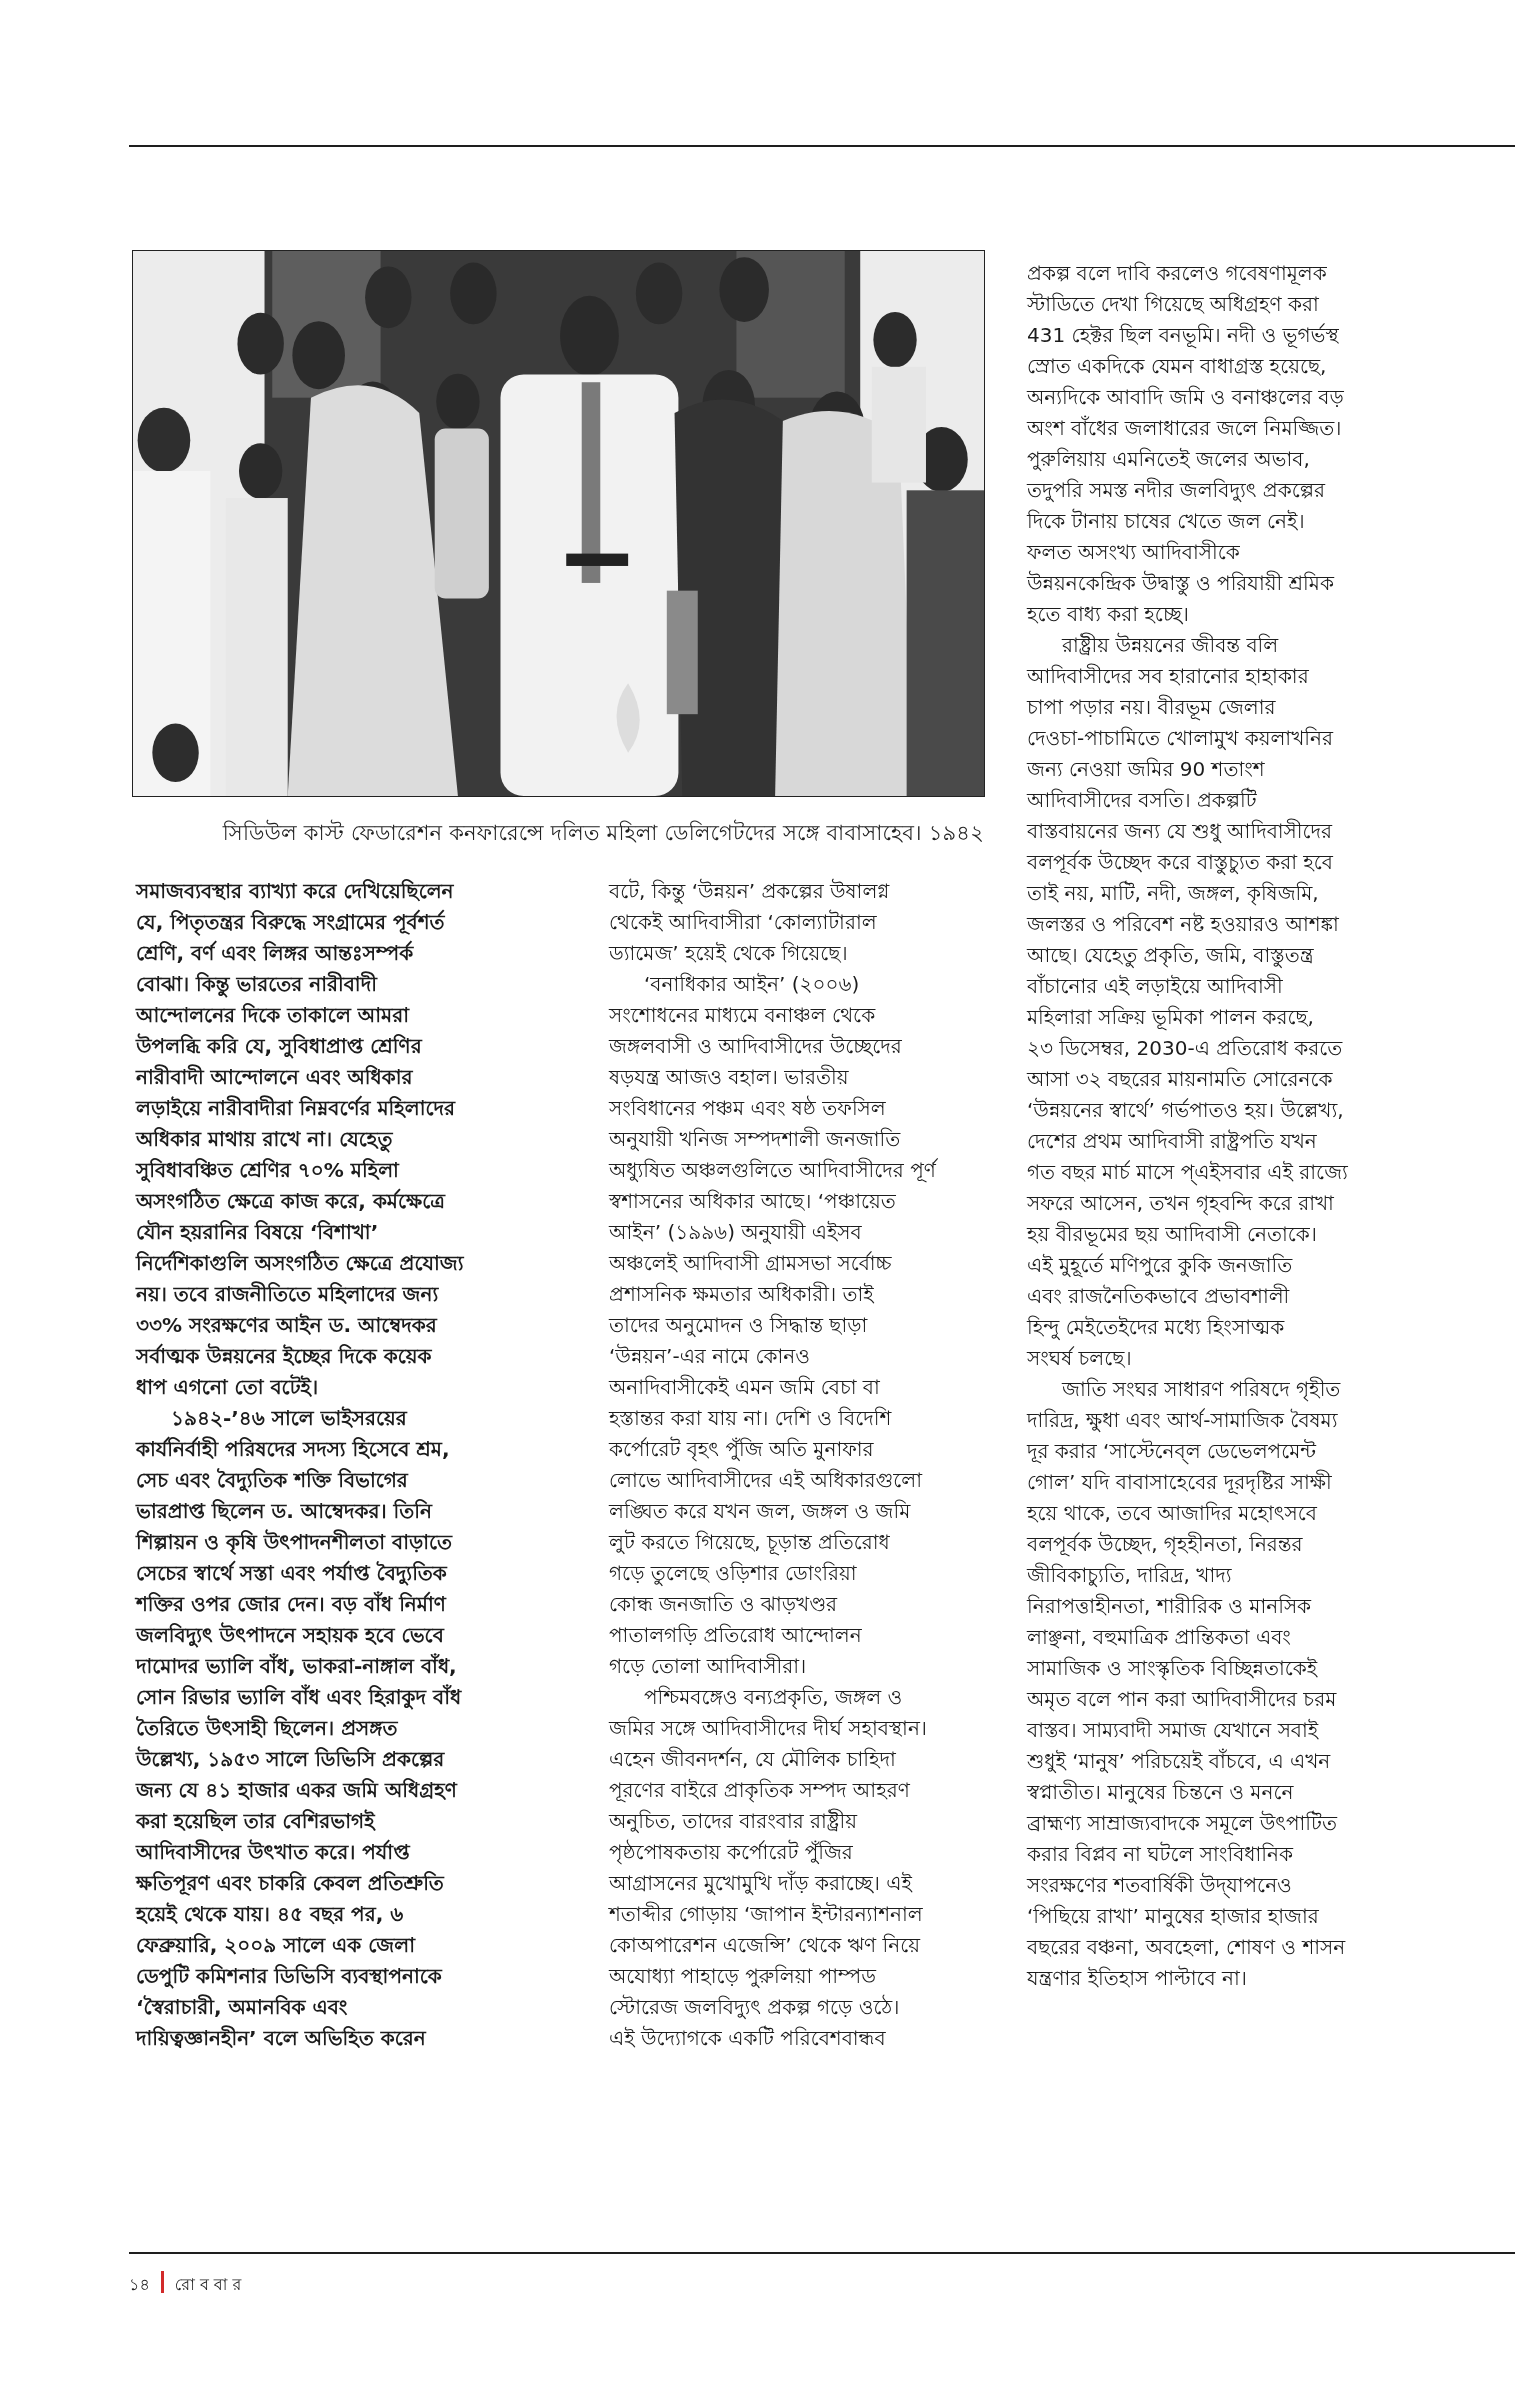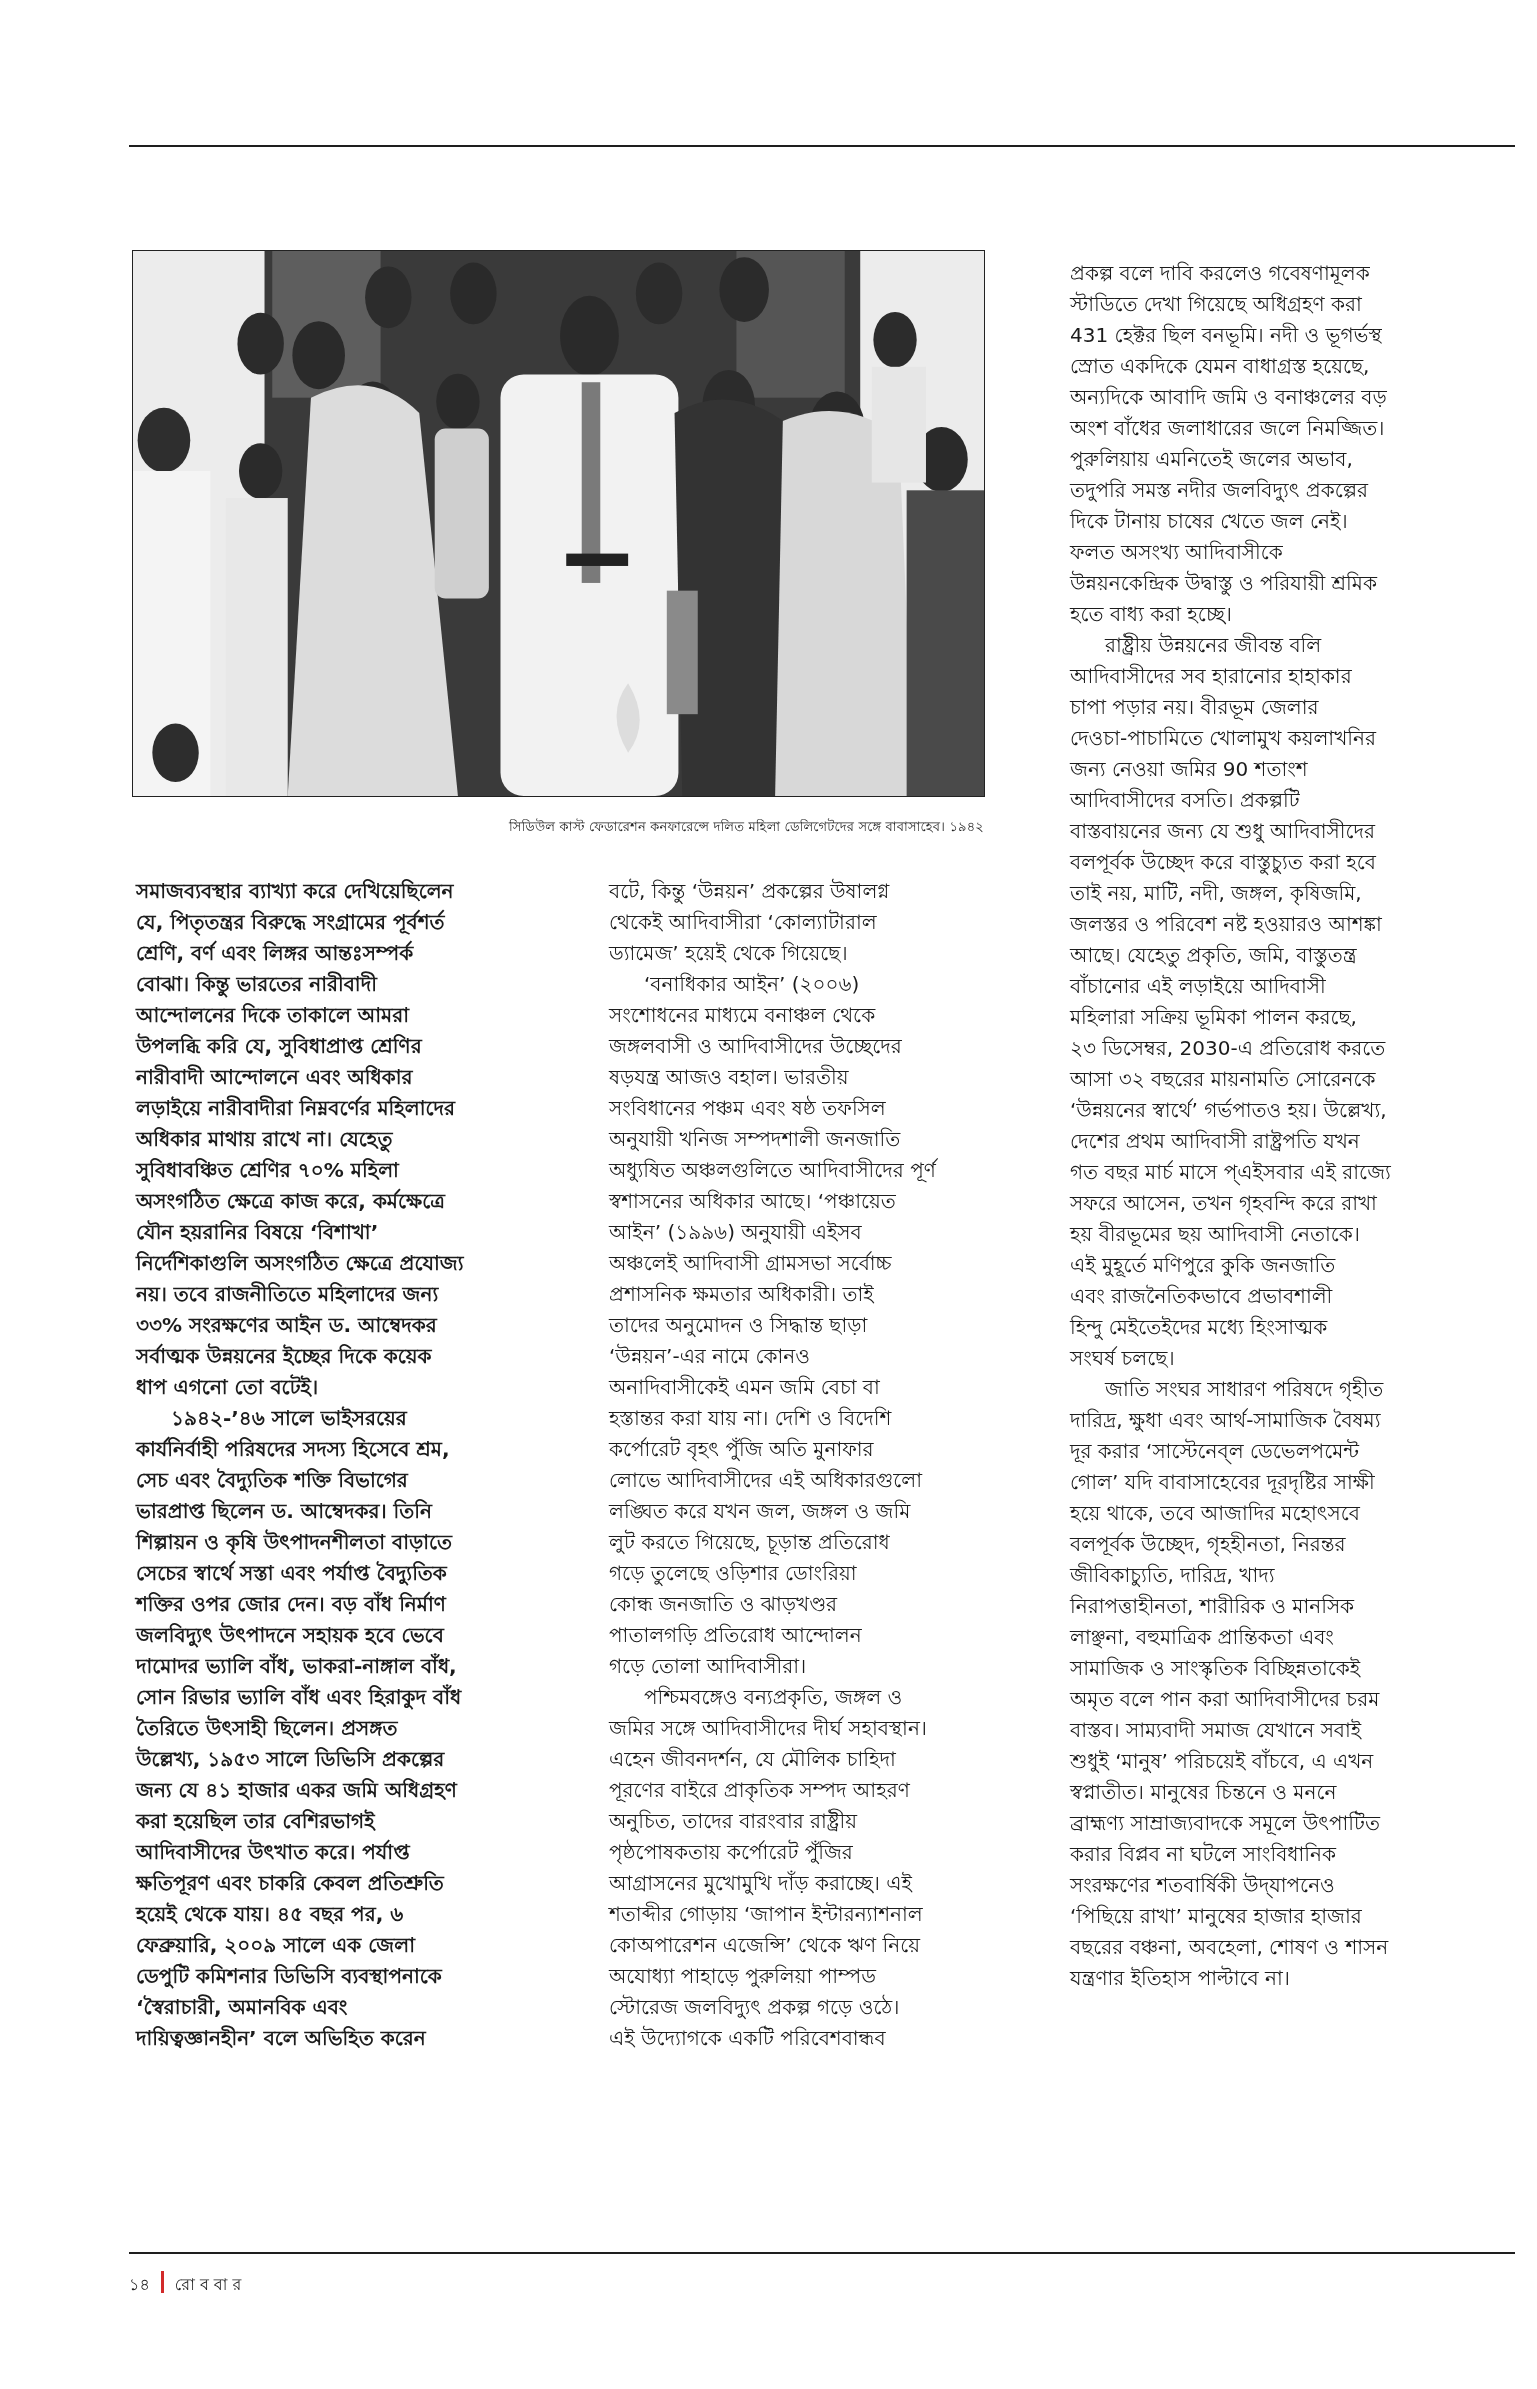--- a/index.html
+++ b/index.html
@@ -6,27 +6,27 @@
   body { width:1538px; height:2389px; position:relative; overflow:hidden;
          font-family:"DejaVu Sans", "Liberation Sans", sans-serif; color:#1a1a1a; }
   .rule { position:absolute; left:129px; right:23px; height:2.3px; background:#1e1e1e; }
   .rule.top { top:145px; }
   .rule.bottom { top:2252px; }
   .photo { position:absolute; left:132px; top:250px; width:853px; height:547px;
            border:1.6px solid #222; box-sizing:border-box; overflow:hidden;
            background:linear-gradient(90deg,#f4f4f4 0%,#efefef 15%,#5a5a5a 16%,#3c3c3c 40%,#2a2a2a 55%,#4a4a4a 75%,#f0f0f0 85%,#f6f6f6 100%); }
   .photo svg { width:100%; height:100%; display:block; }
   .caption { position:absolute; left:217px; top:817px; width:767px; text-align:right;
-             font-size:13px; color:#222; letter-spacing:0.2px; }
+             font-size:21px; color:#222; letter-spacing:0.2px; }
   .col { position:absolute; font-size:20px; line-height:31px; color:#1c1c1c; }
   .col .line { white-space:nowrap; height:31px; }
   .col .line.indent { padding-left:35px; }
   .col-left { left:136px; top:876px; width:419px;font-weight:bold; }
   .col-mid { left:593px; top:876px; width:419px;margin-left:16px; }
-  .col-right { left:1027px; top:258px; width:419px;margin-left:43px; }
+  .col-right { left:1027px; top:258px; width:419px; }
   .footer { position:absolute; left:129px; top:2271px; font-size:16px; color:#222; }
   .footer .sep { display:inline-block; width:3.1px; height:22px; background:#d22a2a;
                  vertical-align:-3.1px; margin:0 11px; }
 </style>
 </head>
 <body>
 
 <div class="rule top"></div>
 
 <div class="photo">

